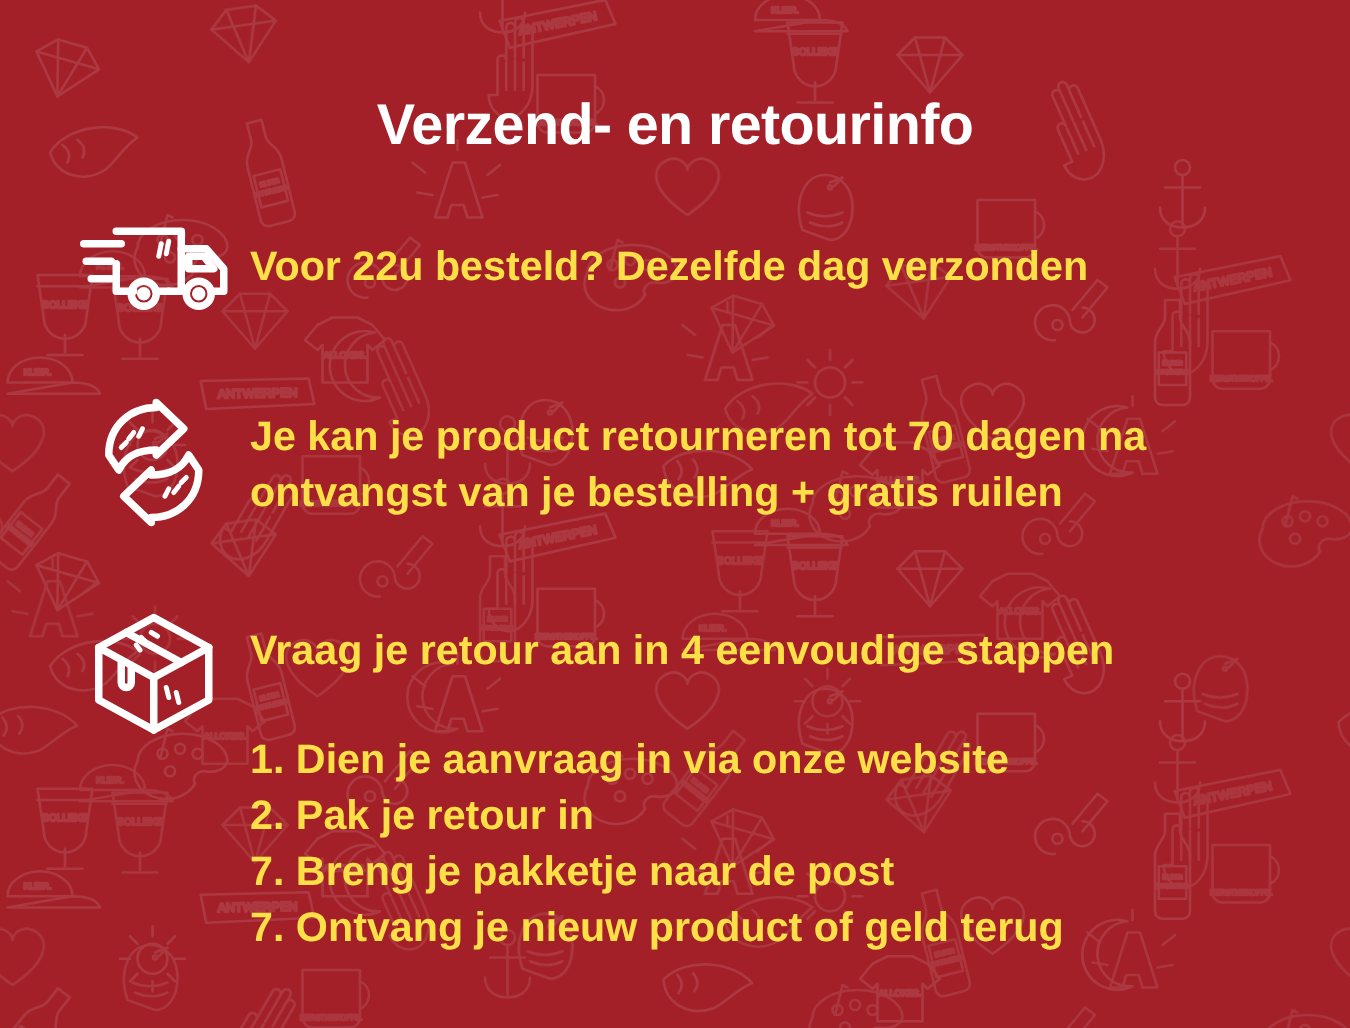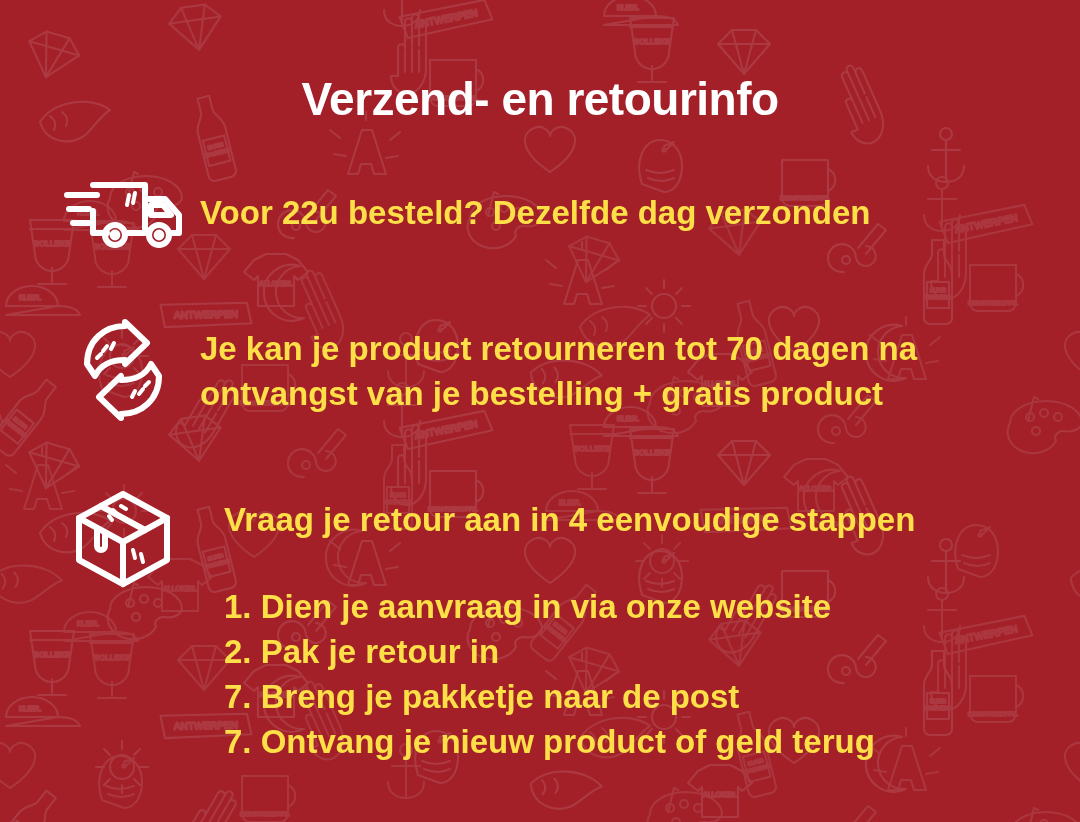--- a/index.html
+++ b/index.html
@@ -37,21 +37,21 @@
   #row-shipping { left:58px; top:176px; }
   #row-shipping .icon-wrap { width:130px; height:76px; }
   #row-shipping .text-col { font-size:33px; line-height:40px; padding-left:12px; padding-top:17px; white-space:nowrap; }
 
   
   #row-returns { left:58px; top:318px; }
   #row-returns .icon-wrap { width:130px; height:104px; }
   #row-returns .text-col { font-size:33px; line-height:45px; padding-left:12px; padding-top:8px; width:820px; }
 
   
-  #row-steps { left:58px; top:486px;gap:24px; }
+  #row-steps { left:58px; top:486px; }
   #row-steps .icon-wrap { width:130px; height:104px; }
   #row-steps .text-col { padding-left:12px; padding-top:14px; }
   #row-steps .steps-heading { font-size:33px; line-height:40px; white-space:nowrap; }
   #row-steps .steps-list { list-style:none; margin-top:44px; }
   #row-steps .steps-list li { font-size:33px; line-height:45px; white-space:nowrap; }
 
   .icon-svg { display:block; }
 </style>
 </head>
 <body>
@@ -221,21 +221,21 @@
     <div class="icon-wrap">
       <svg class="icon-svg" width="104" height="104" viewBox="0 0 104 104" fill="none" stroke="#ffffff" stroke-width="6" stroke-linecap="round" stroke-linejoin="round">
         <path d="M16 46 c0 -24 18 -38 38 -38 v-4 l22 21 l-22 21 v-4 c-14 0 -24 4 -30 16 z"></path>
         <path d="M88 58 c0 24 -18 38 -38 38 v4 l-22 -21 l22 -21 v4 c14 0 24 -4 30 -16 z"></path>
         <path d="M36 28 l-4 5 M43 25 l-3 6 M30 36 l-4 4" stroke-width="4"></path>
         <path d="M68 76 l4 -5 M61 79 l3 -6 M74 68 l4 -4" stroke-width="4"></path>
       </svg>
     </div>
     <div class="text-col">
       <div>Je kan je product retourneren tot 70 dagen na</div>
-      <div>ontvangst van je bestelling + gratis product</div>
+      <div>ontvangst van je bestelling + gratis ruilen</div>
     </div>
   </div>
 
   <div class="row" id="row-steps">
     <div class="icon-wrap">
       <svg class="icon-svg" width="104" height="100" viewBox="0 0 104 100" fill="none" stroke="#ffffff" stroke-width="6" stroke-linecap="round" stroke-linejoin="round">
         <path d="M52 6 L96 30 L52 54 L8 30 Z"></path>
         <path d="M8 30 v42 l44 24 v-42"></path>
         <path d="M96 30 v42 l-44 24"></path>
         <path d="M30 18 L74 42"></path>

